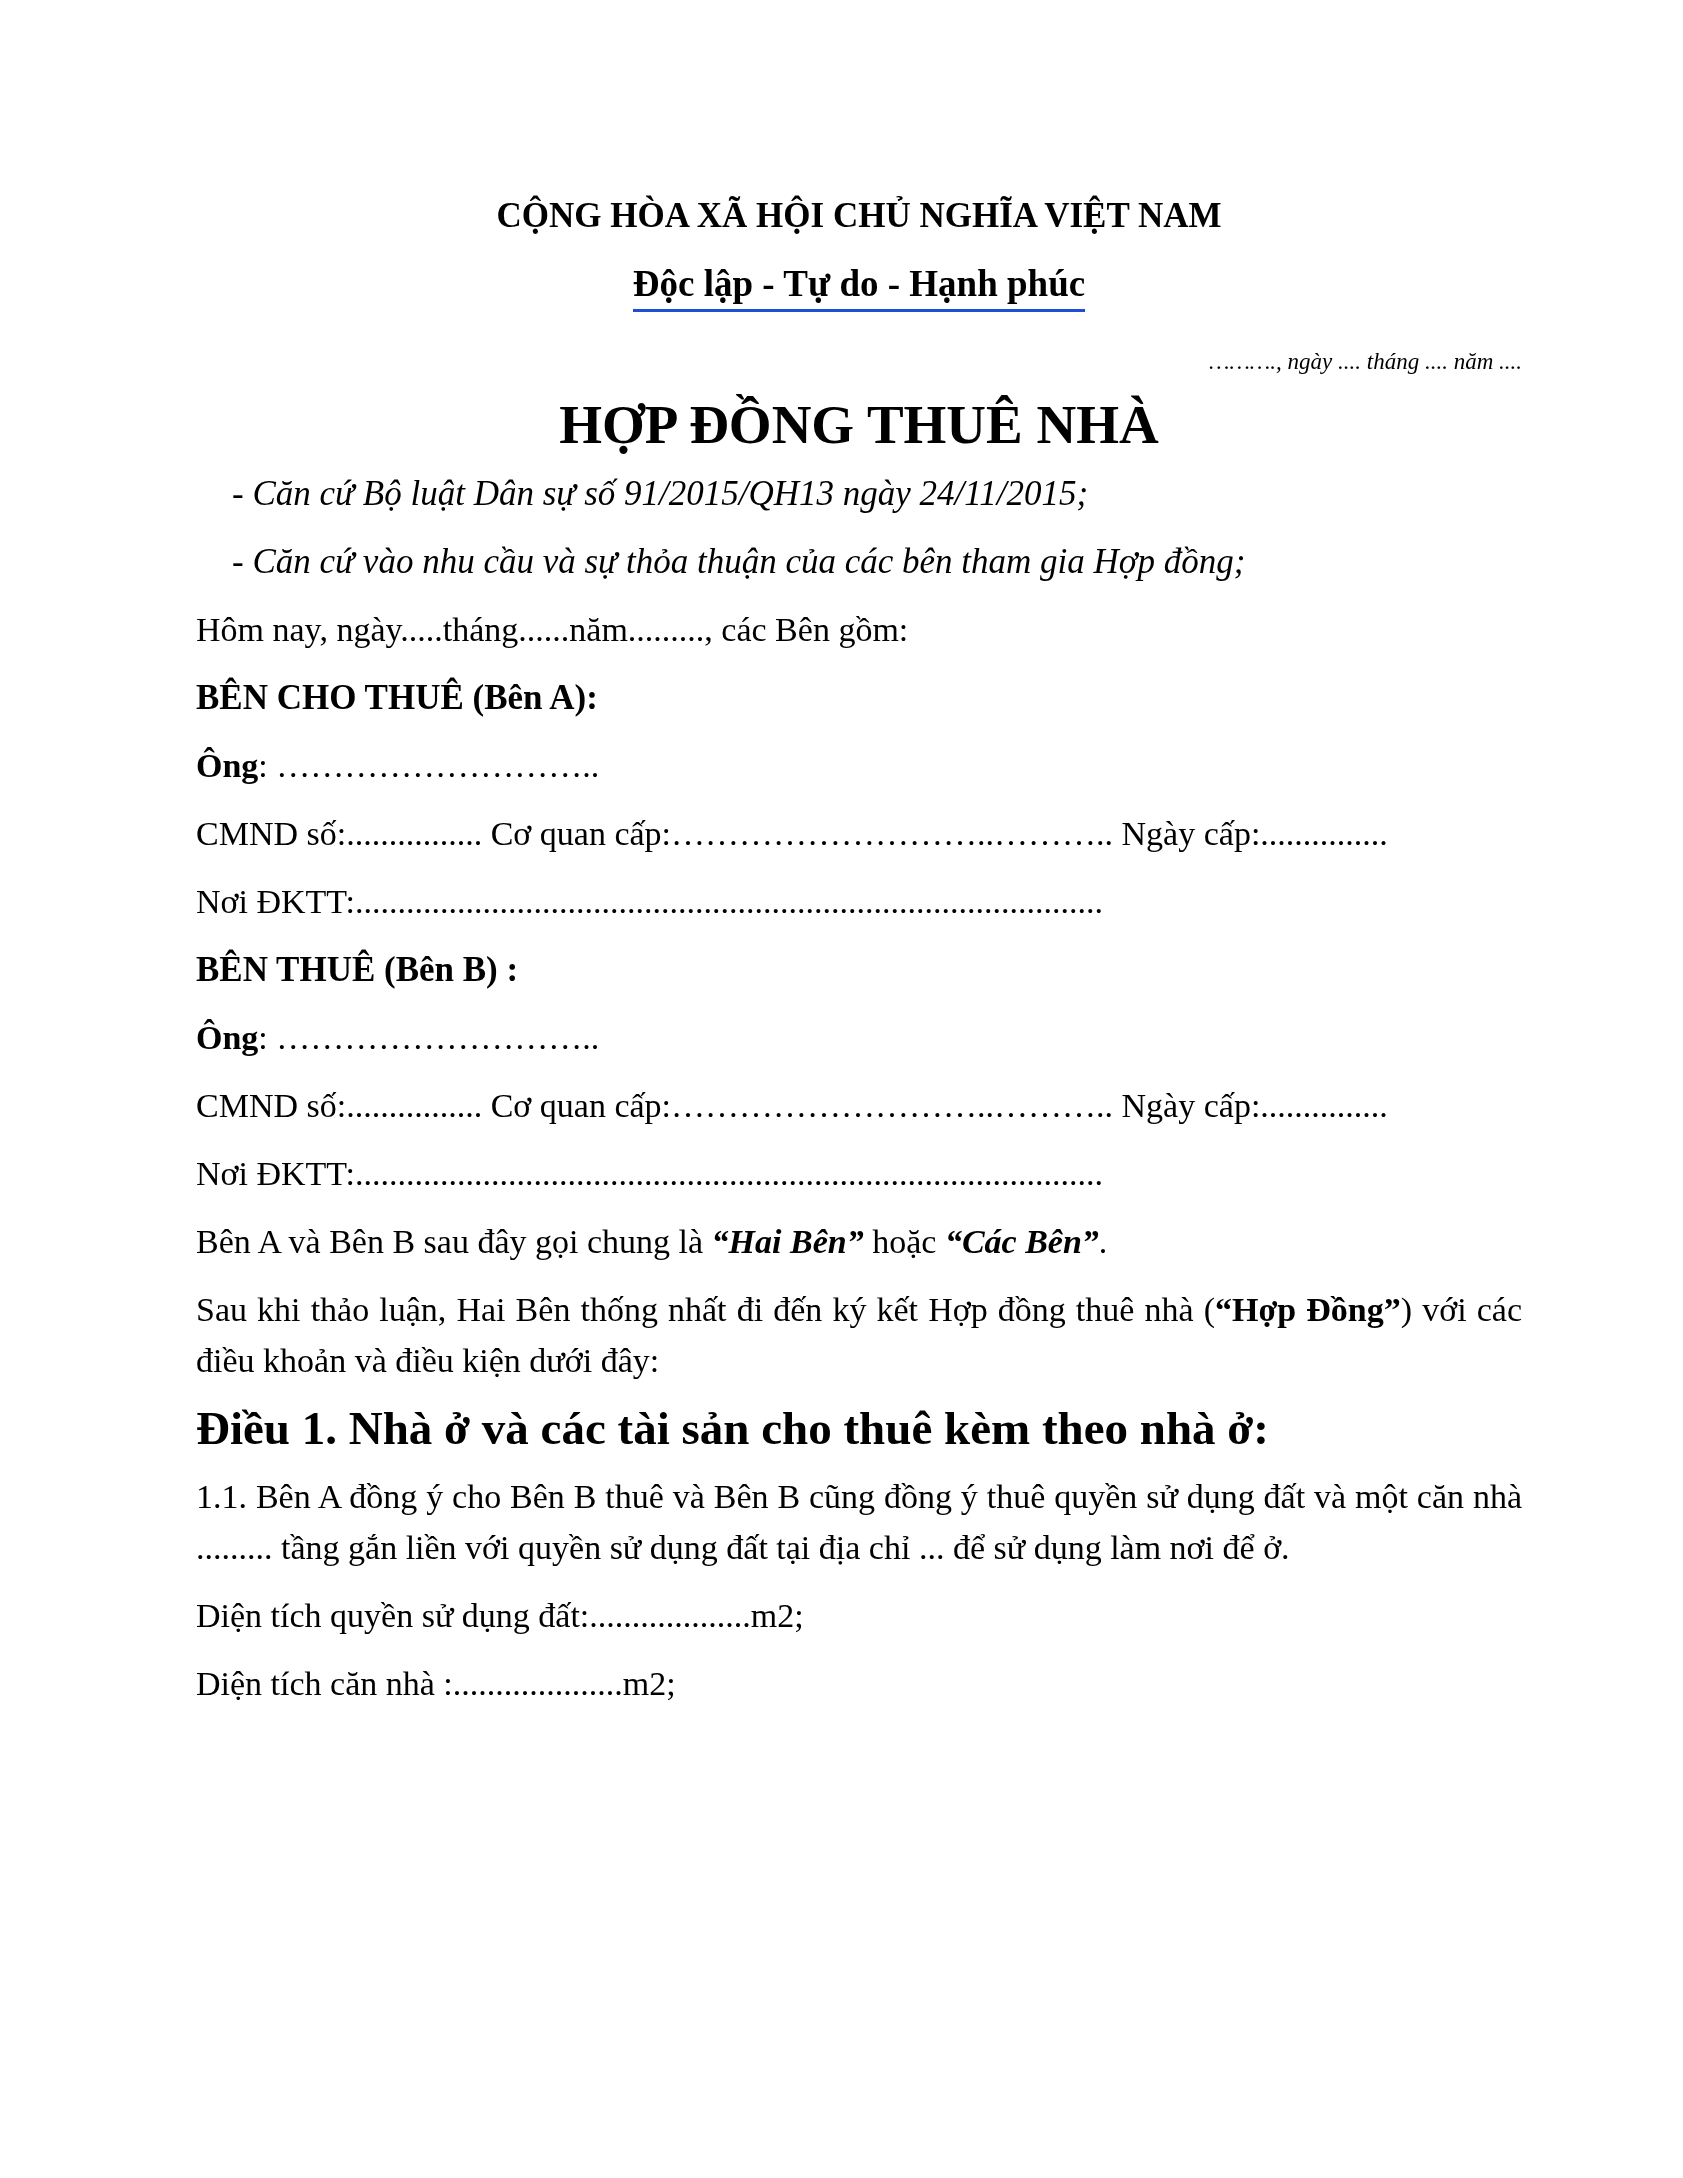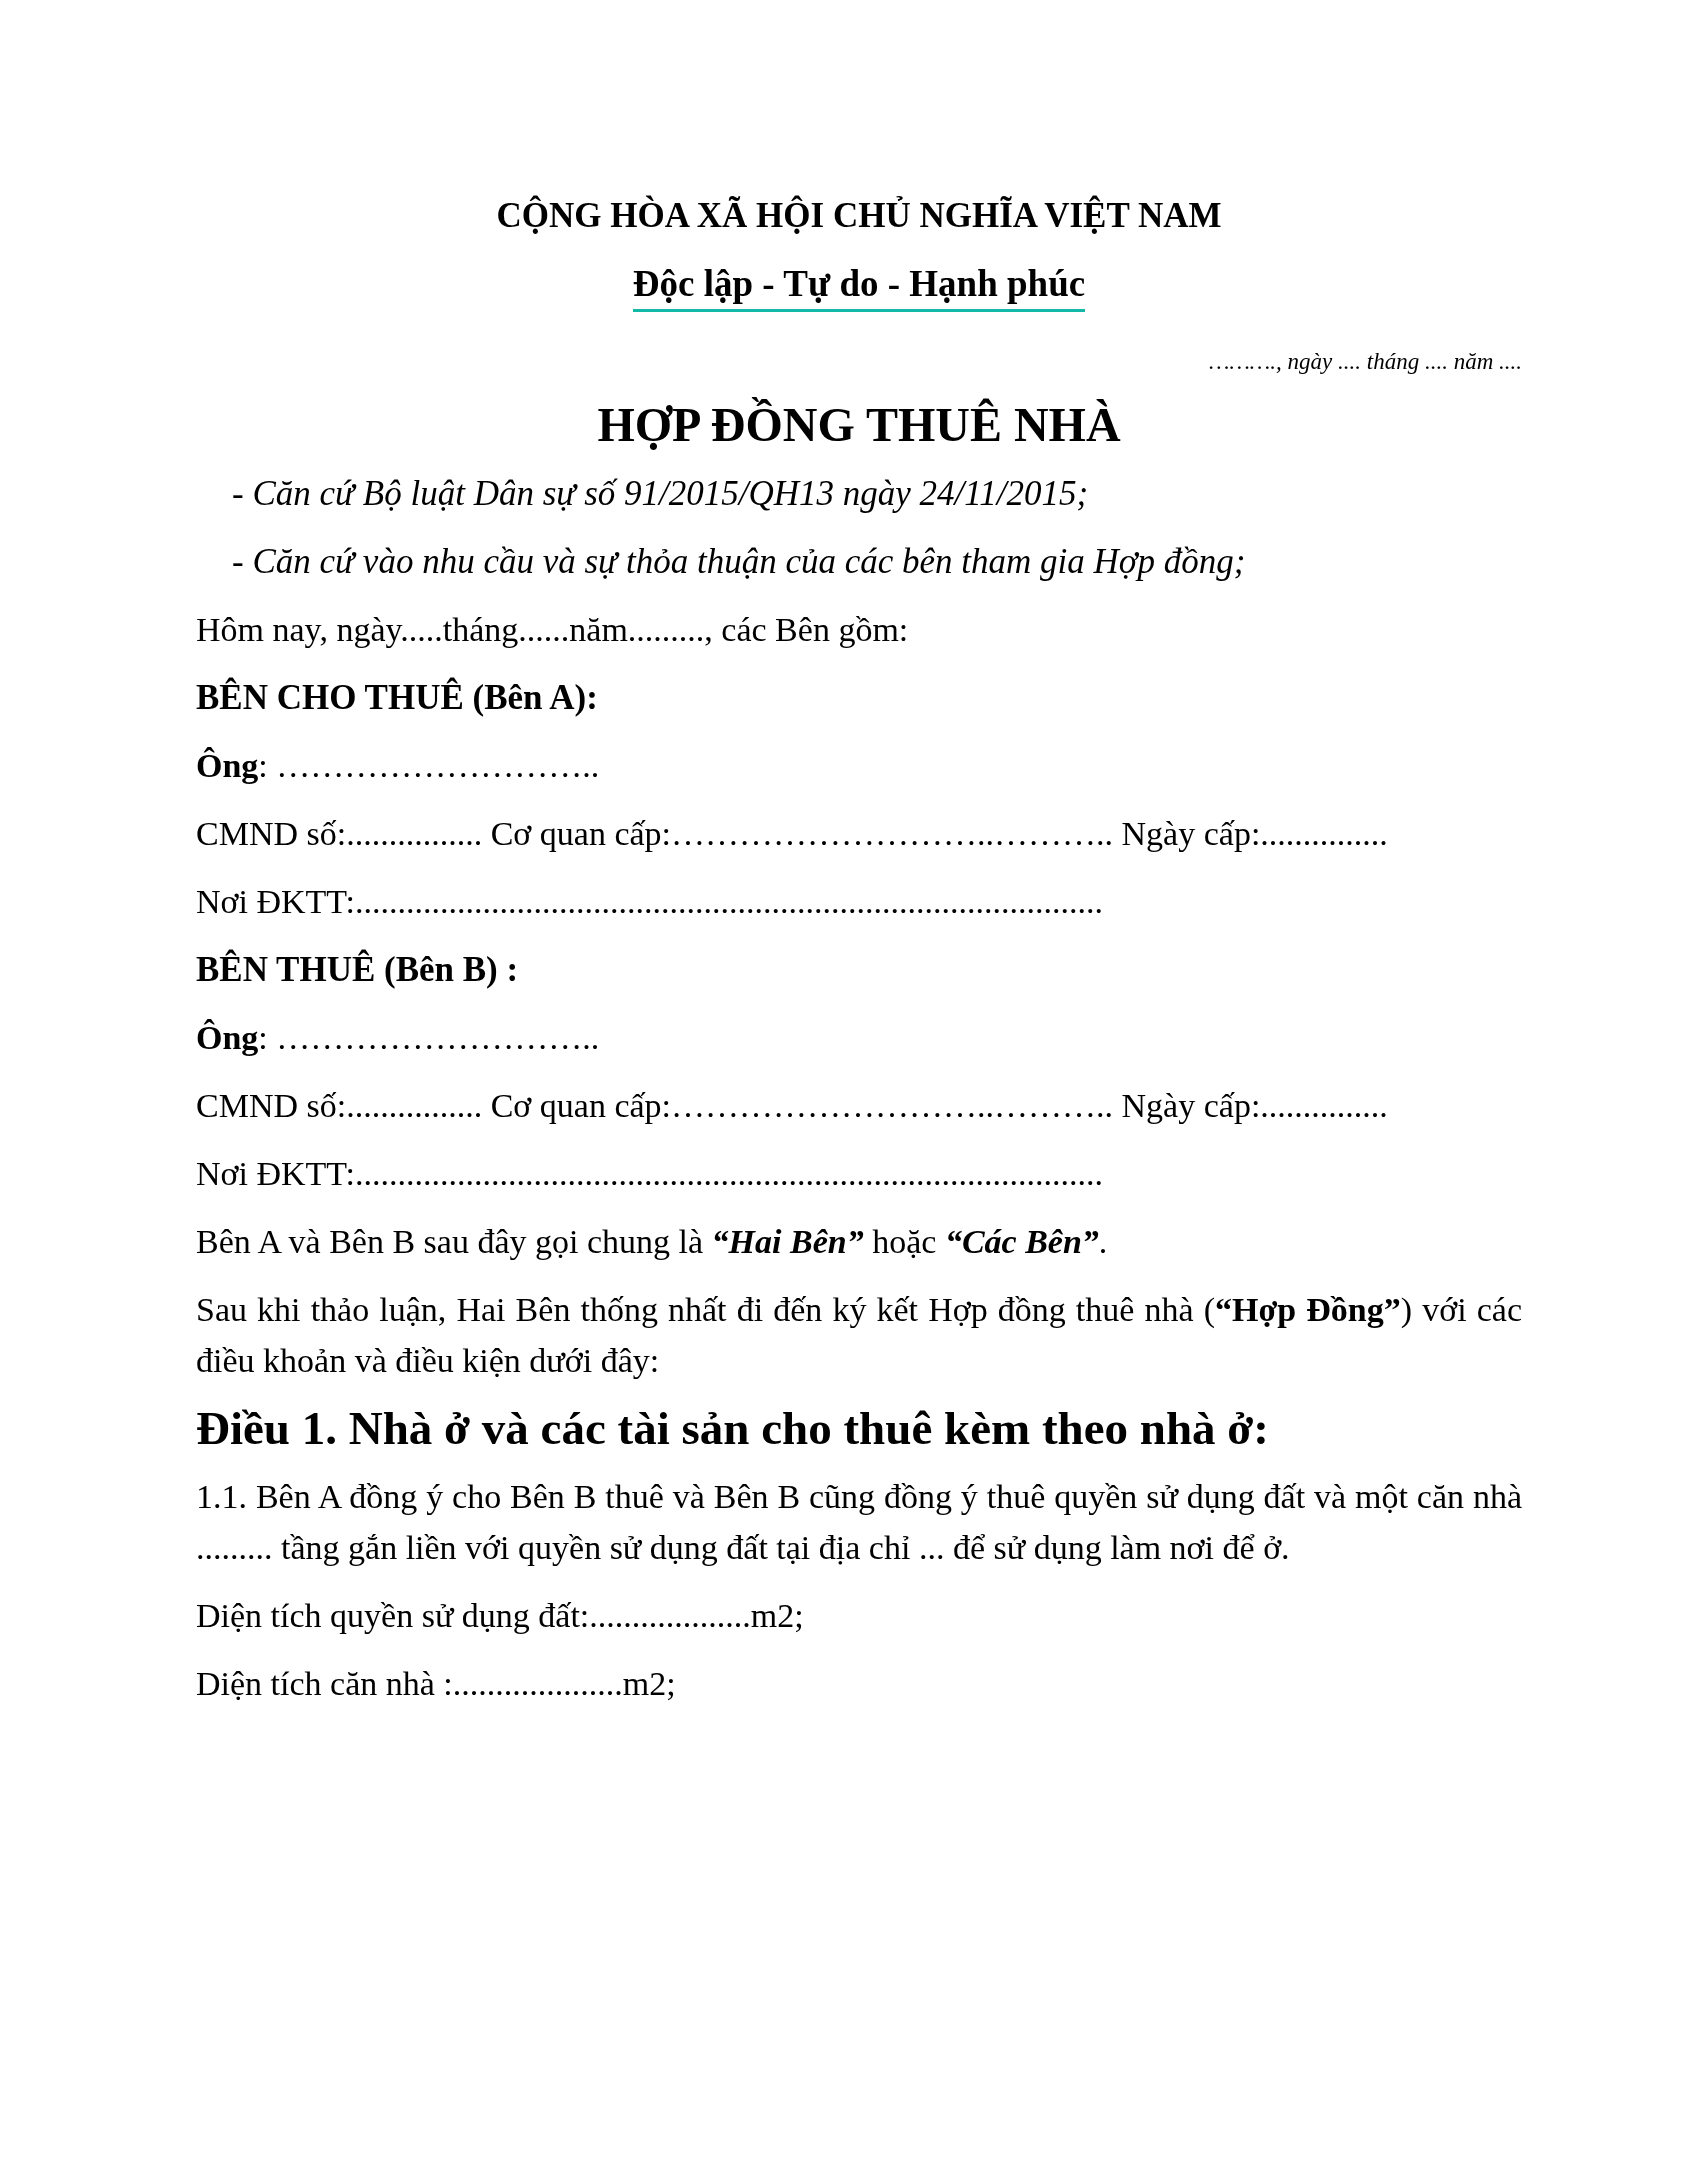--- a/index.html
+++ b/index.html
@@ -33,31 +33,31 @@
   .national {
     font-size: 35px;
     font-weight: bold;
     margin-bottom: 18px;
   }
   .motto-wrap { margin-bottom: 24px; }
   .motto {
     display: inline-block;
     font-size: 37px;
     font-weight: bold;
-    border-bottom: 3px solid #14b8a6;
+    border-bottom: 3px solid #1d4ed8;
     padding-bottom: 2px;
     line-height: 46px;
   }
   .date-line {
     font-style: italic;
     font-size: 23px;
     margin-bottom: 10px;
   }
   .doc-title {
-    font-size: 48px;
+    font-size: 55px;
     font-weight: bold;
     line-height: 55px;
     margin-bottom: 16px;
   }
   .legal {
     font-style: italic;
     font-size: 35px;
     margin-left: 36px;
   }
   .heading {

